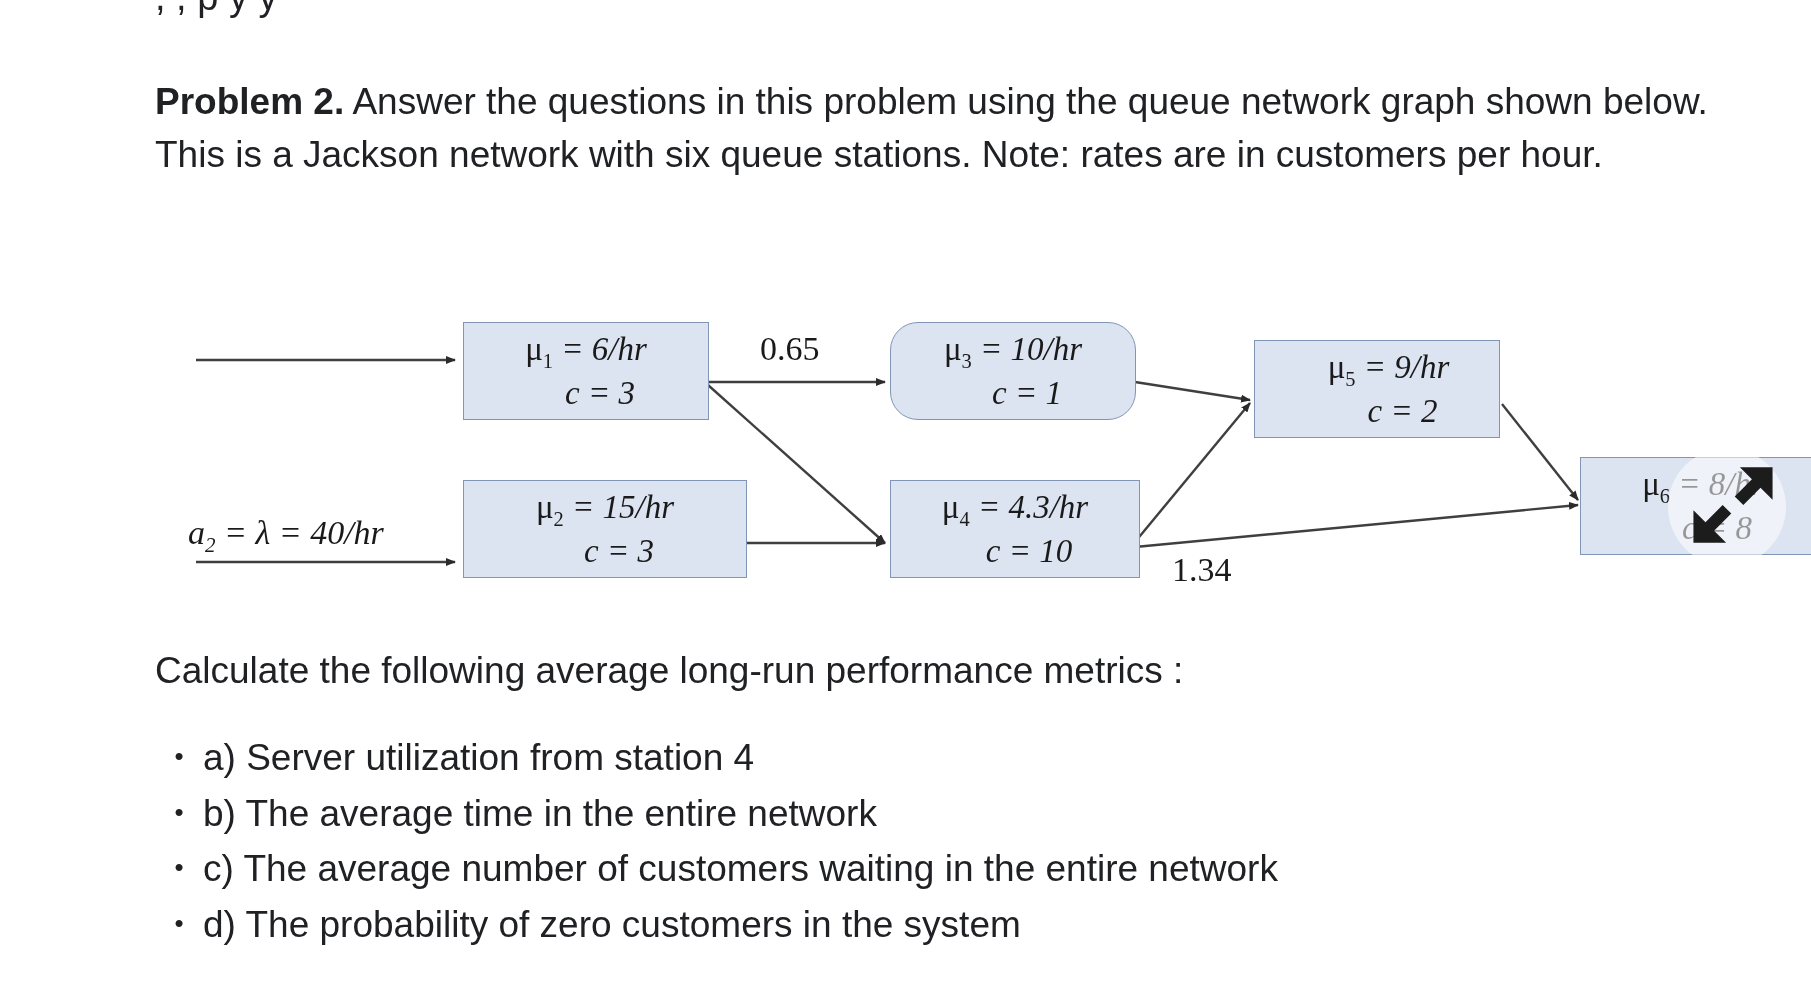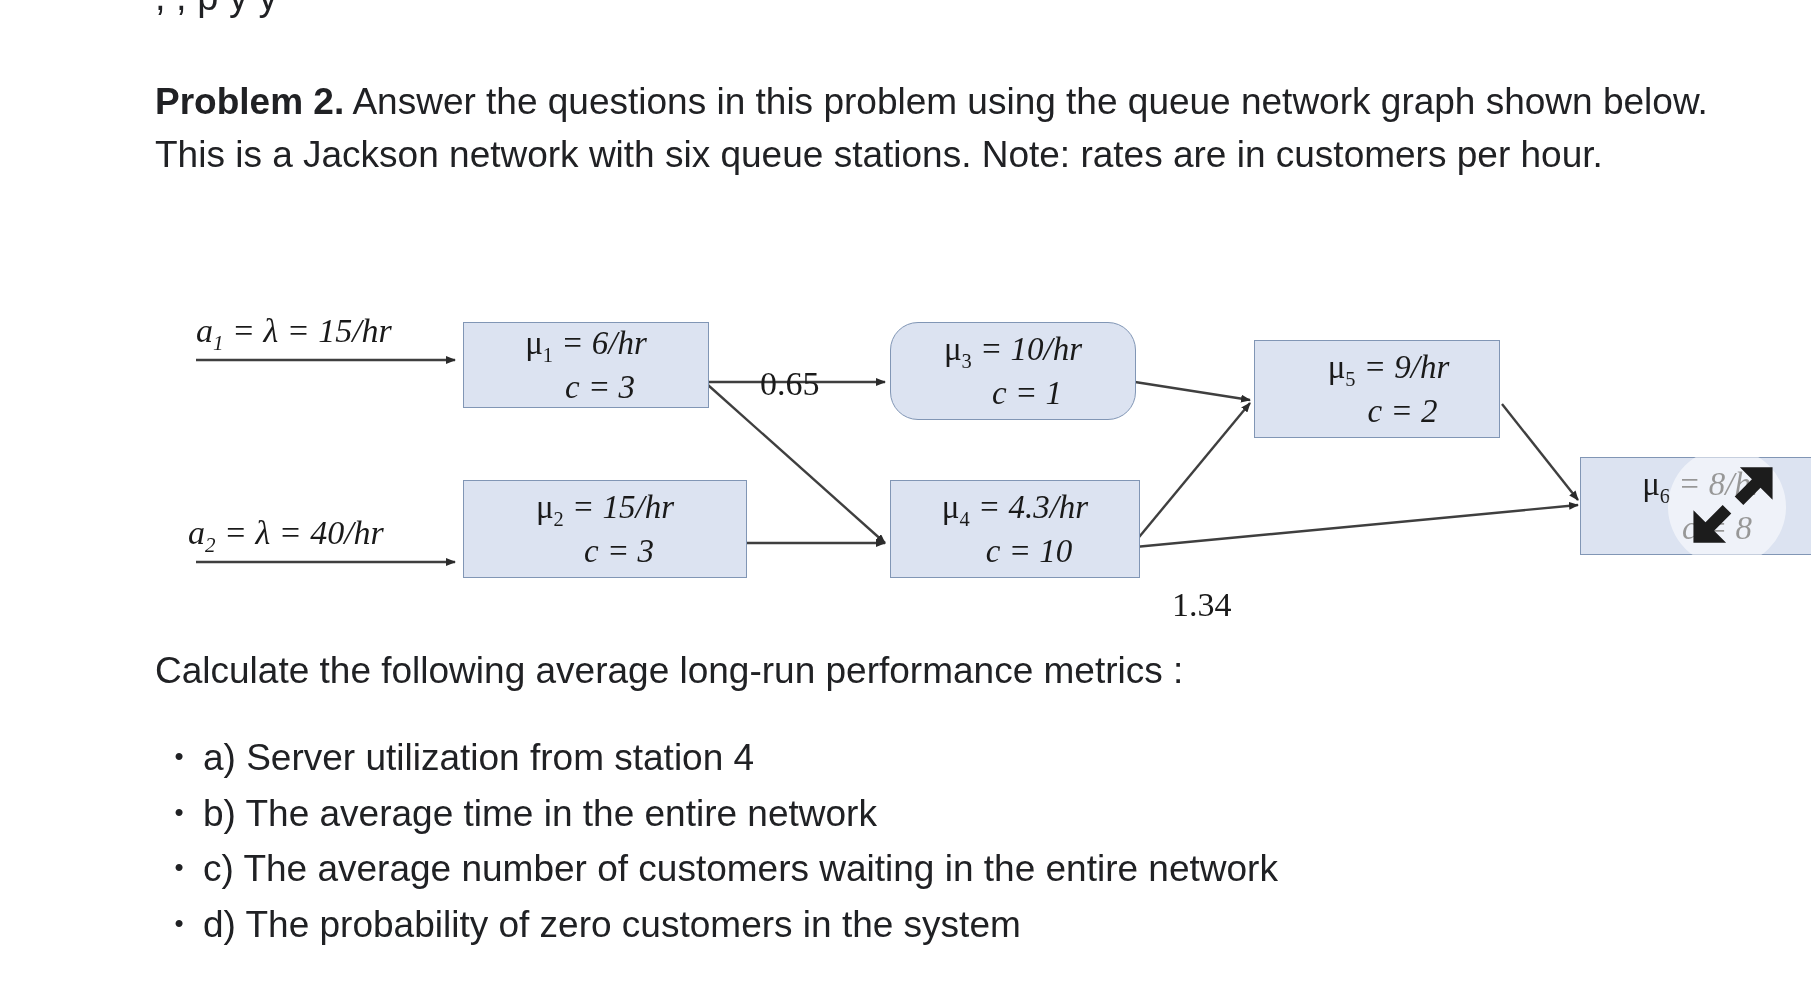--- a/index.html
+++ b/index.html
@@ -79,21 +79,20 @@
     color: #1a1a1a;
   }
   .arrival-label sub { font-size: 0.62em; font-style: italic; }
 
   .edge-label {
     position: absolute;
     font-family: "Liberation Serif", serif;
     font-size: 34px;
     color: #1a1a1a;
     white-space: nowrap;
-    margin-top: 35px;
   }
 
   
   .cursor-halo {
     position: absolute;
     left: 1668px;
     top: 448px;
     width: 118px;
     height: 118px;
     border-radius: 50%;
@@ -173,25 +172,24 @@
       <line x1="1135" y1="82" x2="1250" y2="100"></line>
 
       <line x1="1135" y1="242" x2="1250" y2="103"></line>
 
       <line x1="1135" y1="247" x2="1578" y2="205"></line>
 
       <line x1="1502" y1="104" x2="1578" y2="200"></line>
     </g>
   </svg>
 
-  <div class="arrival-label" style="left:196px; top:12px;"><span>a</span><sub>1</sub><span> = λ = 15/hr</span></div>
 
   <div class="arrival-label" style="left:188px; top:214px;"><span>a</span><sub>2</sub><span> = λ = 40/hr</span></div>
 
-  <div class="qbox" style="left:463px; top:22px; width:246px; height:86px;">
+  <div class="qbox" style="left:463px; top:22px; width:246px; height:98px;">
     <div class="line1"><span class="mu">μ</span><sub>1</sub><span> = 6/hr</span></div>
     <div class="line2">c = 3</div>
   </div>
 
   <div class="qbox" style="left:463px; top:180px; width:284px; height:98px;">
     <div class="line1"><span class="mu">μ</span><sub>2</sub><span> = 15/hr</span></div>
     <div class="line2">c = 3</div>
   </div>
 
   <div class="qbox" style="left:890px; top:22px; width:246px; height:98px;border-radius:28px;">

